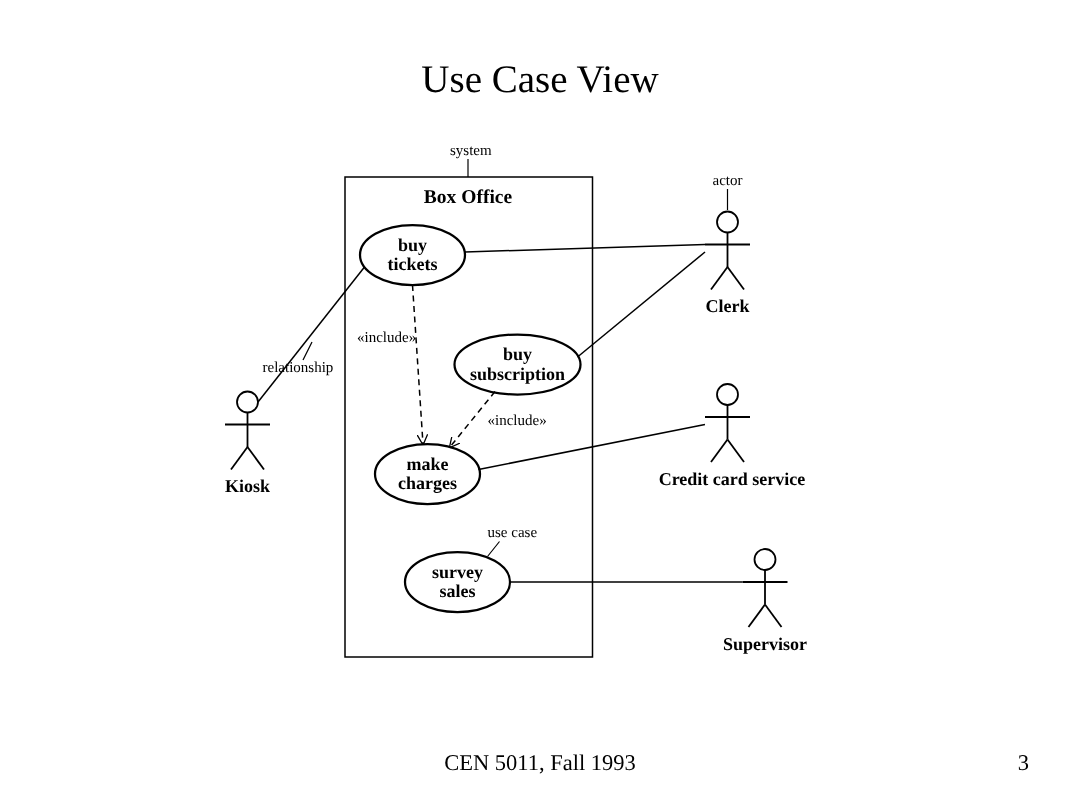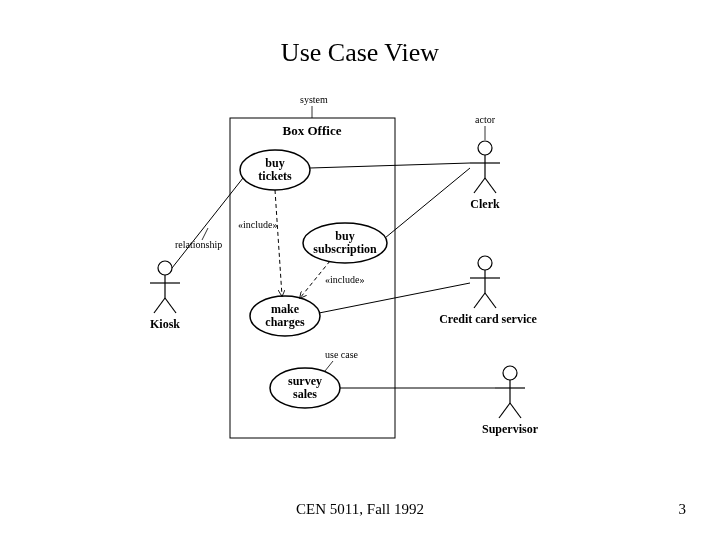--- a/index.html
+++ b/index.html
@@ -165,15 +165,15 @@
       
       <text x="45" y="160" class="anno-text">relationship</text>
       <line x1="72" y1="152" x2="78" y2="140" stroke="#000" stroke-width="0.8"></line>
 
       
       <text x="195" y="270" class="anno-text">use case</text>
       <line x1="203" y1="273" x2="195" y2="283" stroke="#000" stroke-width="0.8"></line>
     </svg>
   </div>
 
-  <div class="footer">CEN 5011, Fall 1992</div>
+  <div class="footer">CEN 5011, Fall 1993</div>
   <div class="pagenum">3</div>
 </div>
 
 </body></html>

